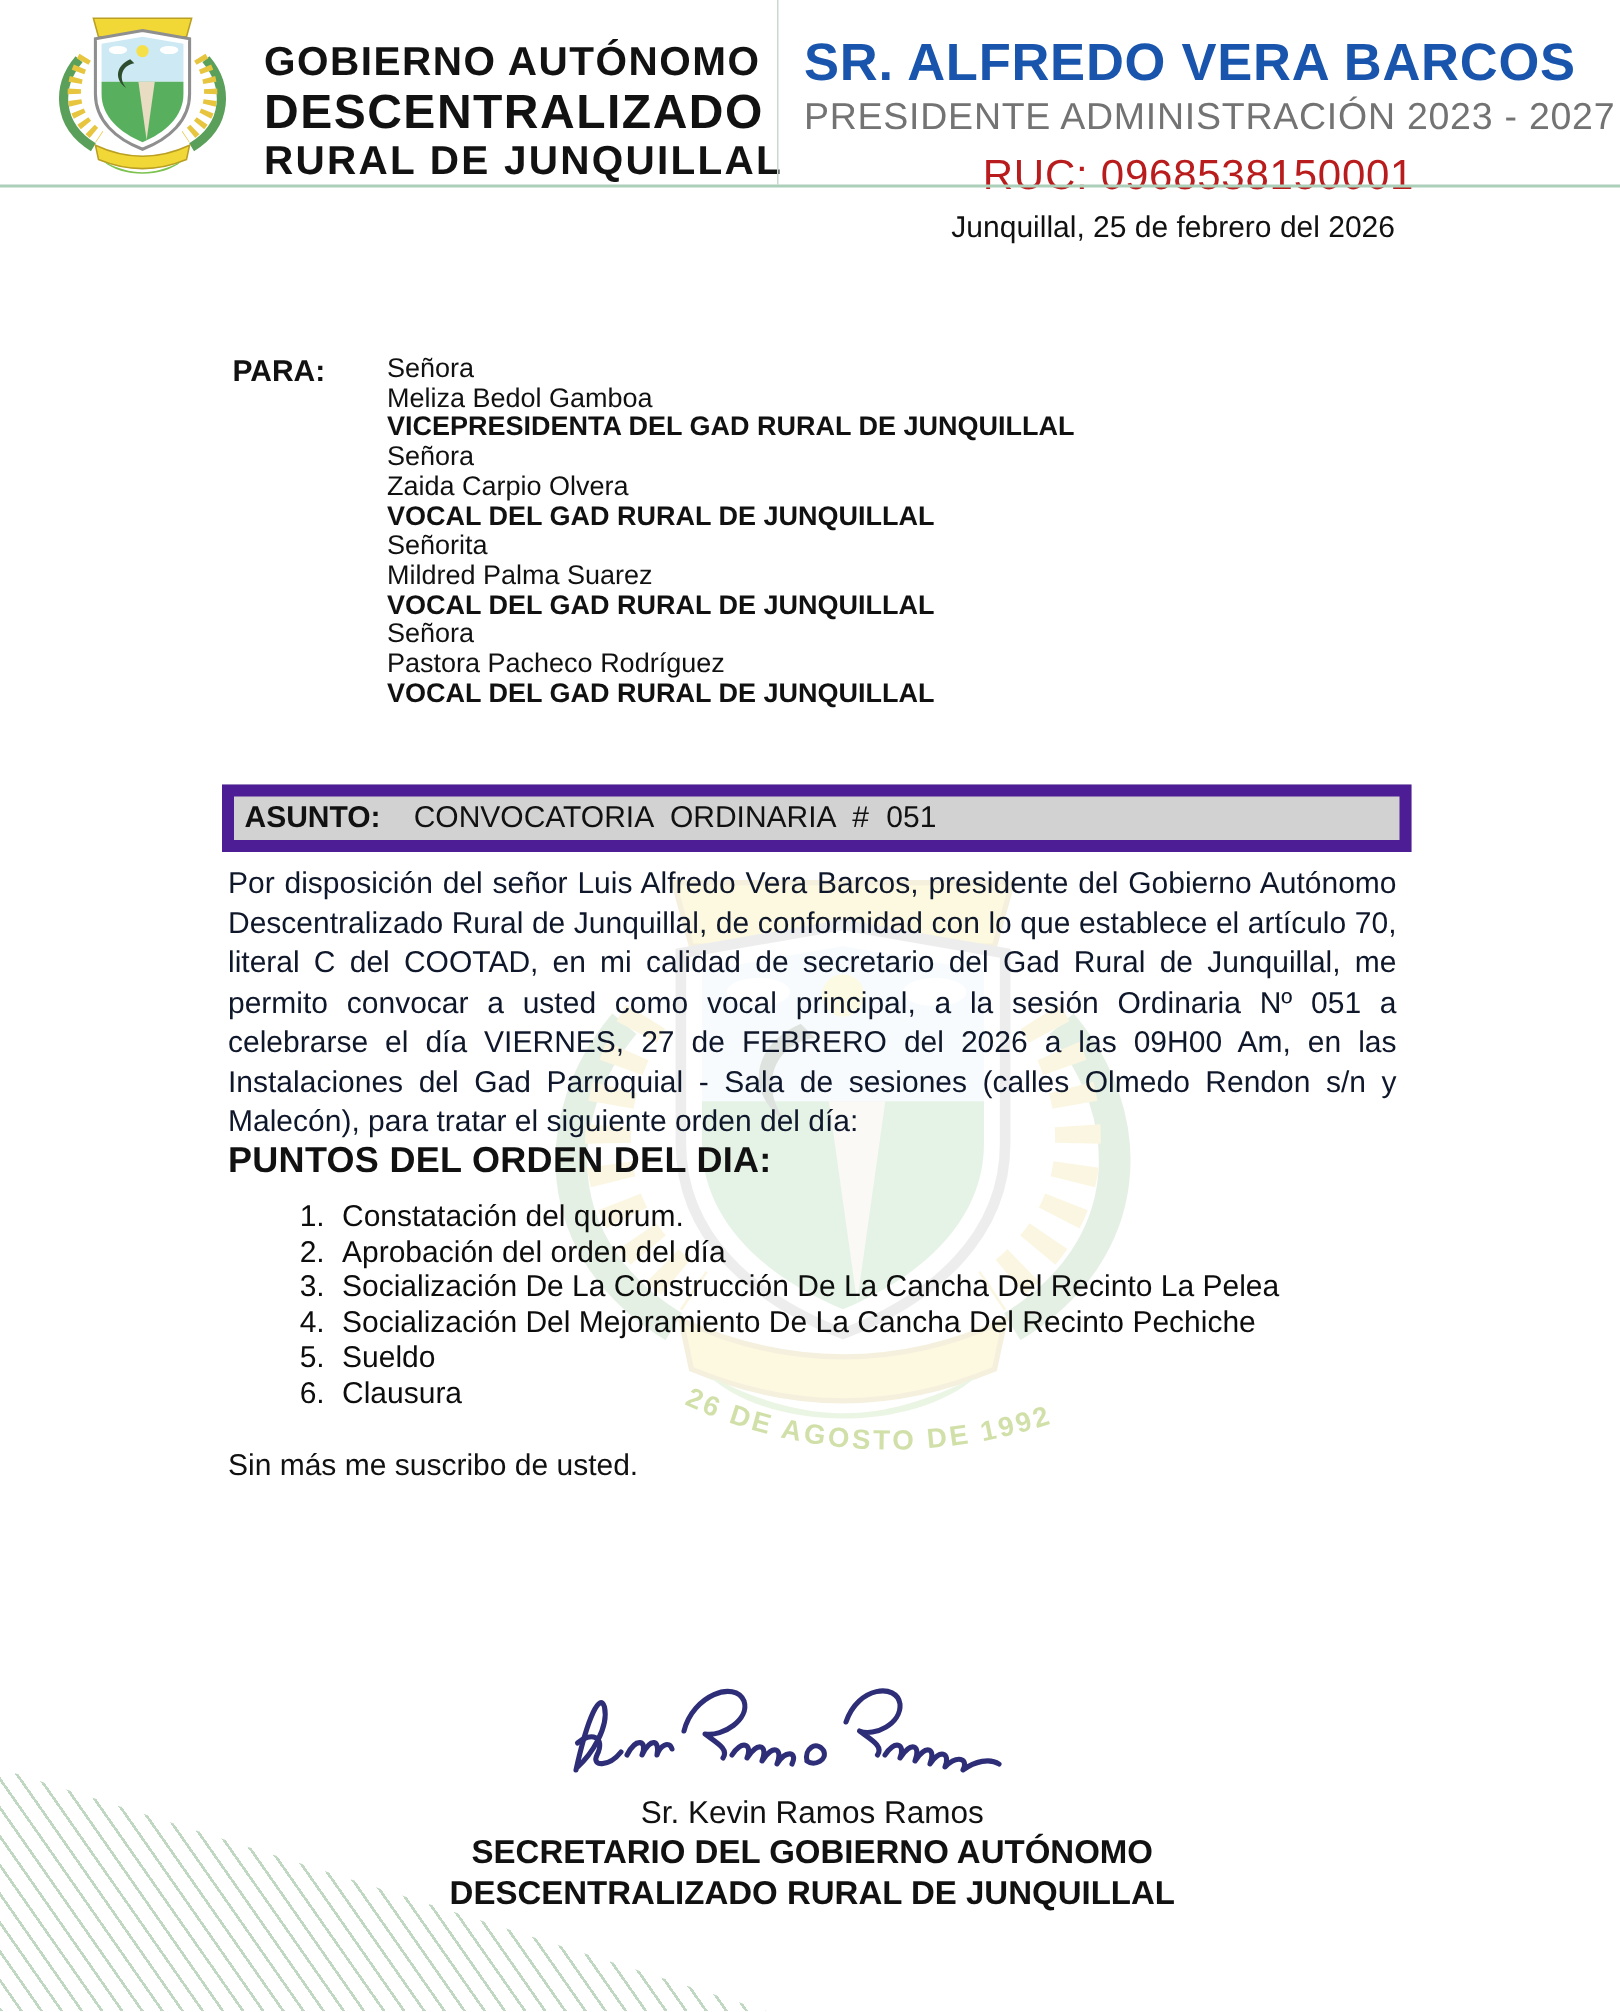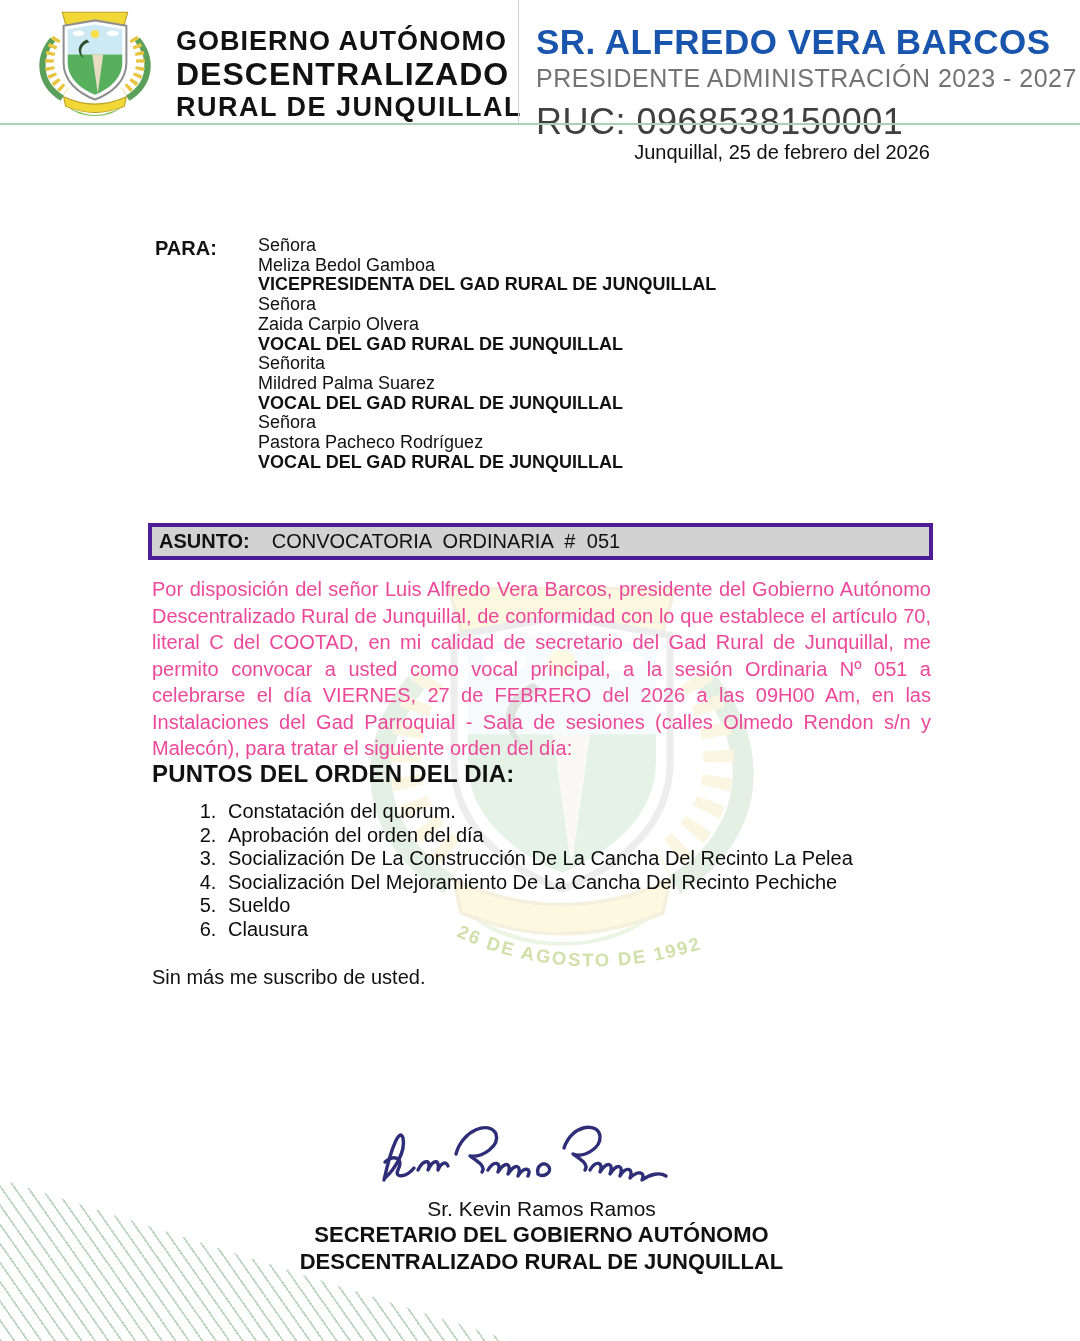--- a/index.html
+++ b/index.html
@@ -10,38 +10,38 @@
   
   .logo-svg{position:absolute;left:20px;top:4px;width:150px;height:116px;}
   .org-title{position:absolute;left:176px;top:28px;line-height:1;color:#121212;font-weight:bold;}
   .org-line1{font-size:27px;letter-spacing:1px;}
   .org-line2{font-size:32px;letter-spacing:1px;margin-top:3px;}
   .org-line3{font-size:27px;letter-spacing:1.5px;margin-top:4px;}
   .hdr-divider{position:absolute;left:518px;top:0;width:1px;height:123px;background:#ccd8cd;}
   .hdr-right{position:absolute;left:536px;top:22px;width:526px;}
   .president-name{font-size:35px;font-weight:bold;color:#1a55ad;letter-spacing:0.5px;white-space:nowrap;}
   .president-title{font-size:25px;color:#737373;letter-spacing:0.5px;margin-top:2px;white-space:nowrap;}
-  .ruc{font-size:36px;color:#404040;text-align:left;margin-top:8px;letter-spacing:0.5px;}
+  .ruc{font-size:28px;color:#b91c1c;text-align:center;margin-top:8px;letter-spacing:0.5px;}
   .hdr-rule{position:absolute;left:0;top:123px;width:1080px;height:2px;background:#abcfb9;}
   
   .date-line{position:absolute;left:530px;top:141px;width:400px;text-align:right;font-size:20px;}
   .para-label{position:absolute;left:155px;top:237px;font-size:20px;font-weight:bold;}
   .recipients{position:absolute;left:258px;top:236px;font-size:18px;line-height:19.7px;}
   .rec-line{white-space:nowrap;}
   .bold{font-weight:bold;}
   .subject-box{
     position:absolute;left:148px;top:523px;width:770px;height:29px;
-    background:#d2d2d2;border:4px solid #4c1d95;display:flex;align-items:center;
+    background:#d2d2d2;border:8px solid #4c1d95;display:flex;align-items:center;
     padding-left:7px;font-size:20px;
   }
   .subject-label{font-weight:bold;}
   .subject-value{margin-left:22px;word-spacing:6px;}
   .body-par{
     position:absolute;left:152px;top:576px;width:779px;
-    font-size:20px;line-height:26.5px;text-align:justify;color:#ec4899;
+    font-size:20px;line-height:26.5px;text-align:justify;color:#0f172a;
   }
   .agenda-heading{position:absolute;left:152px;top:760px;font-size:24px;font-weight:bold;letter-spacing:0.2px;}
   .agenda-list{
     position:absolute;left:152px;top:800px;margin:0;padding-left:70px;
     font-size:20px;line-height:23.5px;color:#0d0d0d;
   }
   .agenda-list li{padding-left:6px;}
   .closing-line{position:absolute;left:152px;top:966px;font-size:20px;}
   .valediction{position:absolute;left:152px;top:1060px;width:779px;text-align:center;font-size:20px;}
   .signature-svg{position:absolute;left:368px;top:1112px;width:344px;height:86px;}

